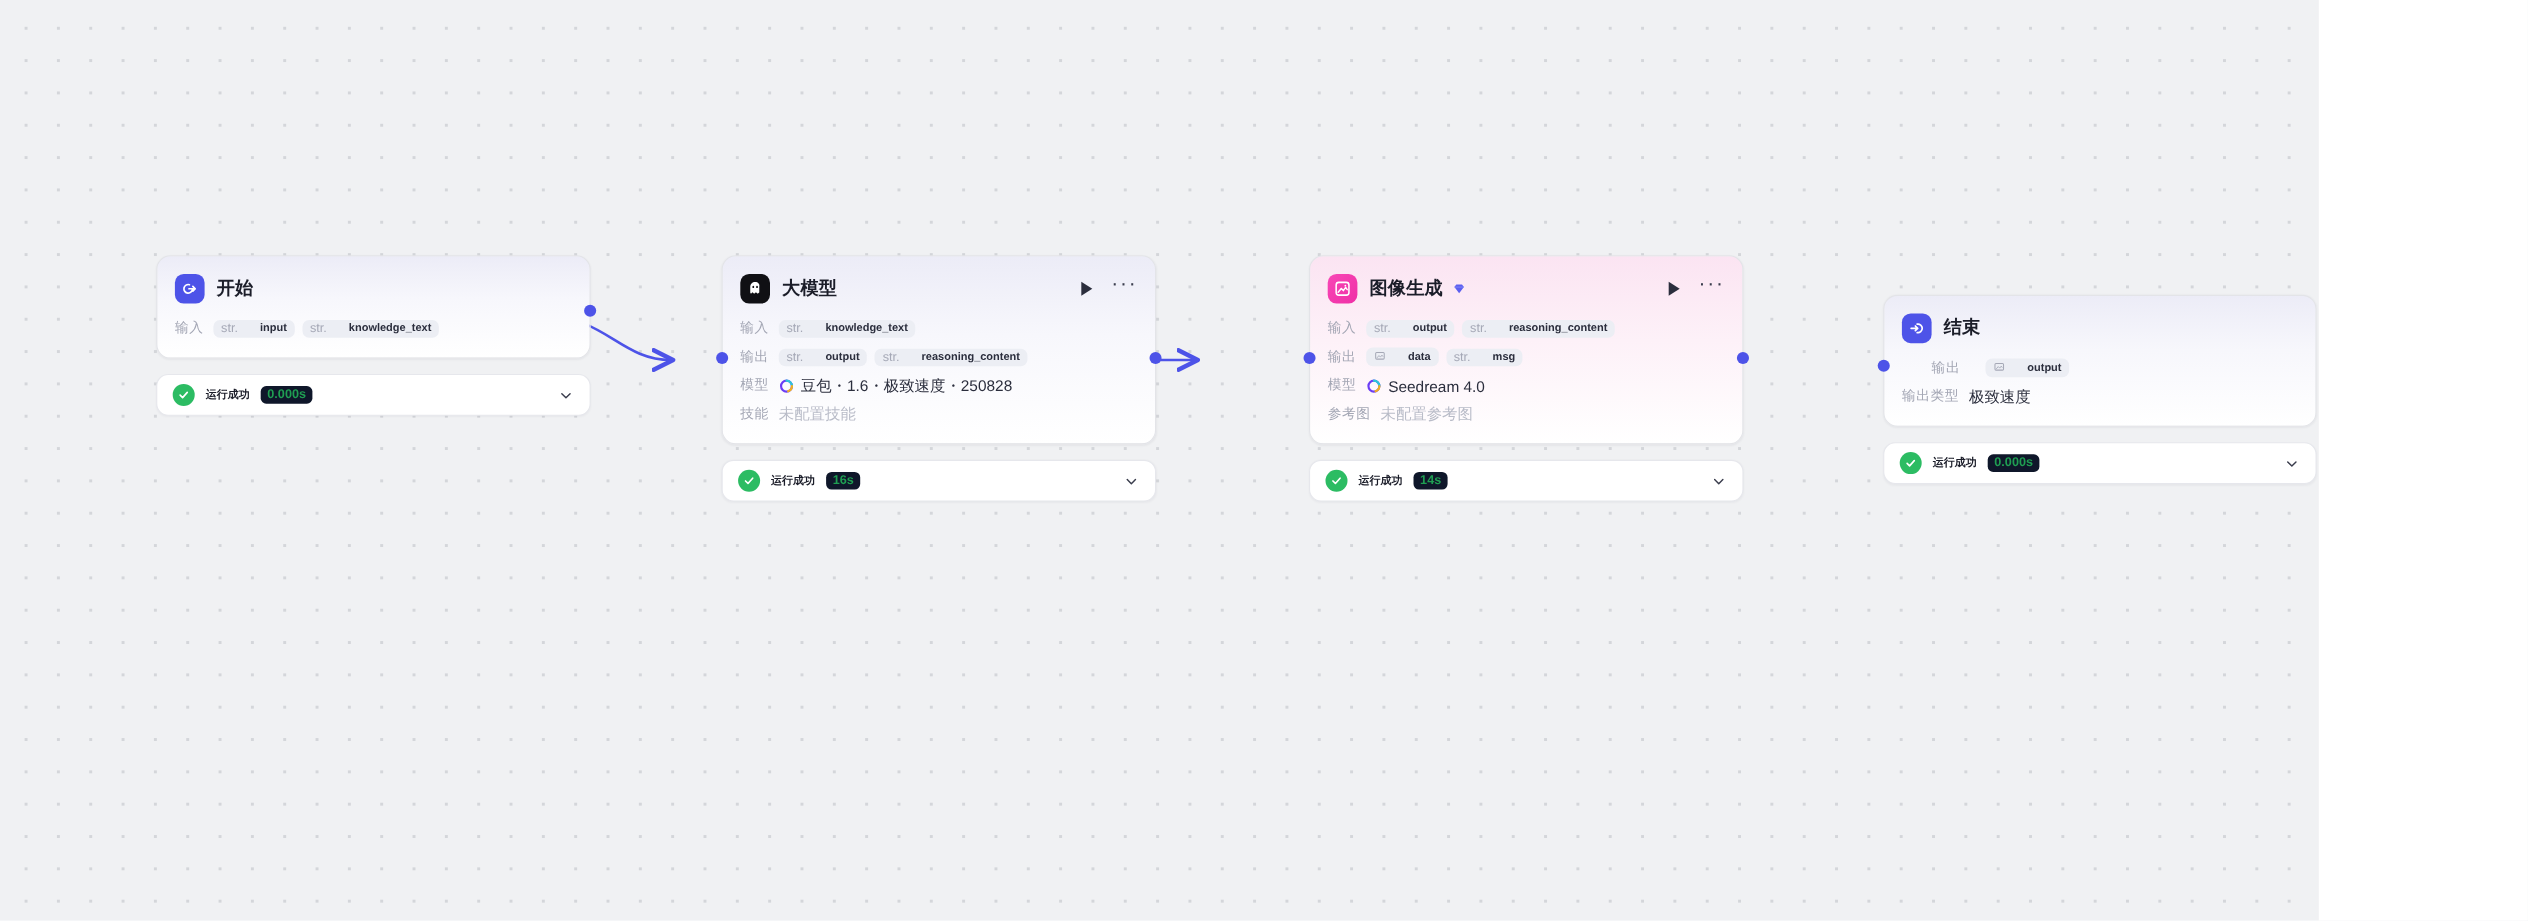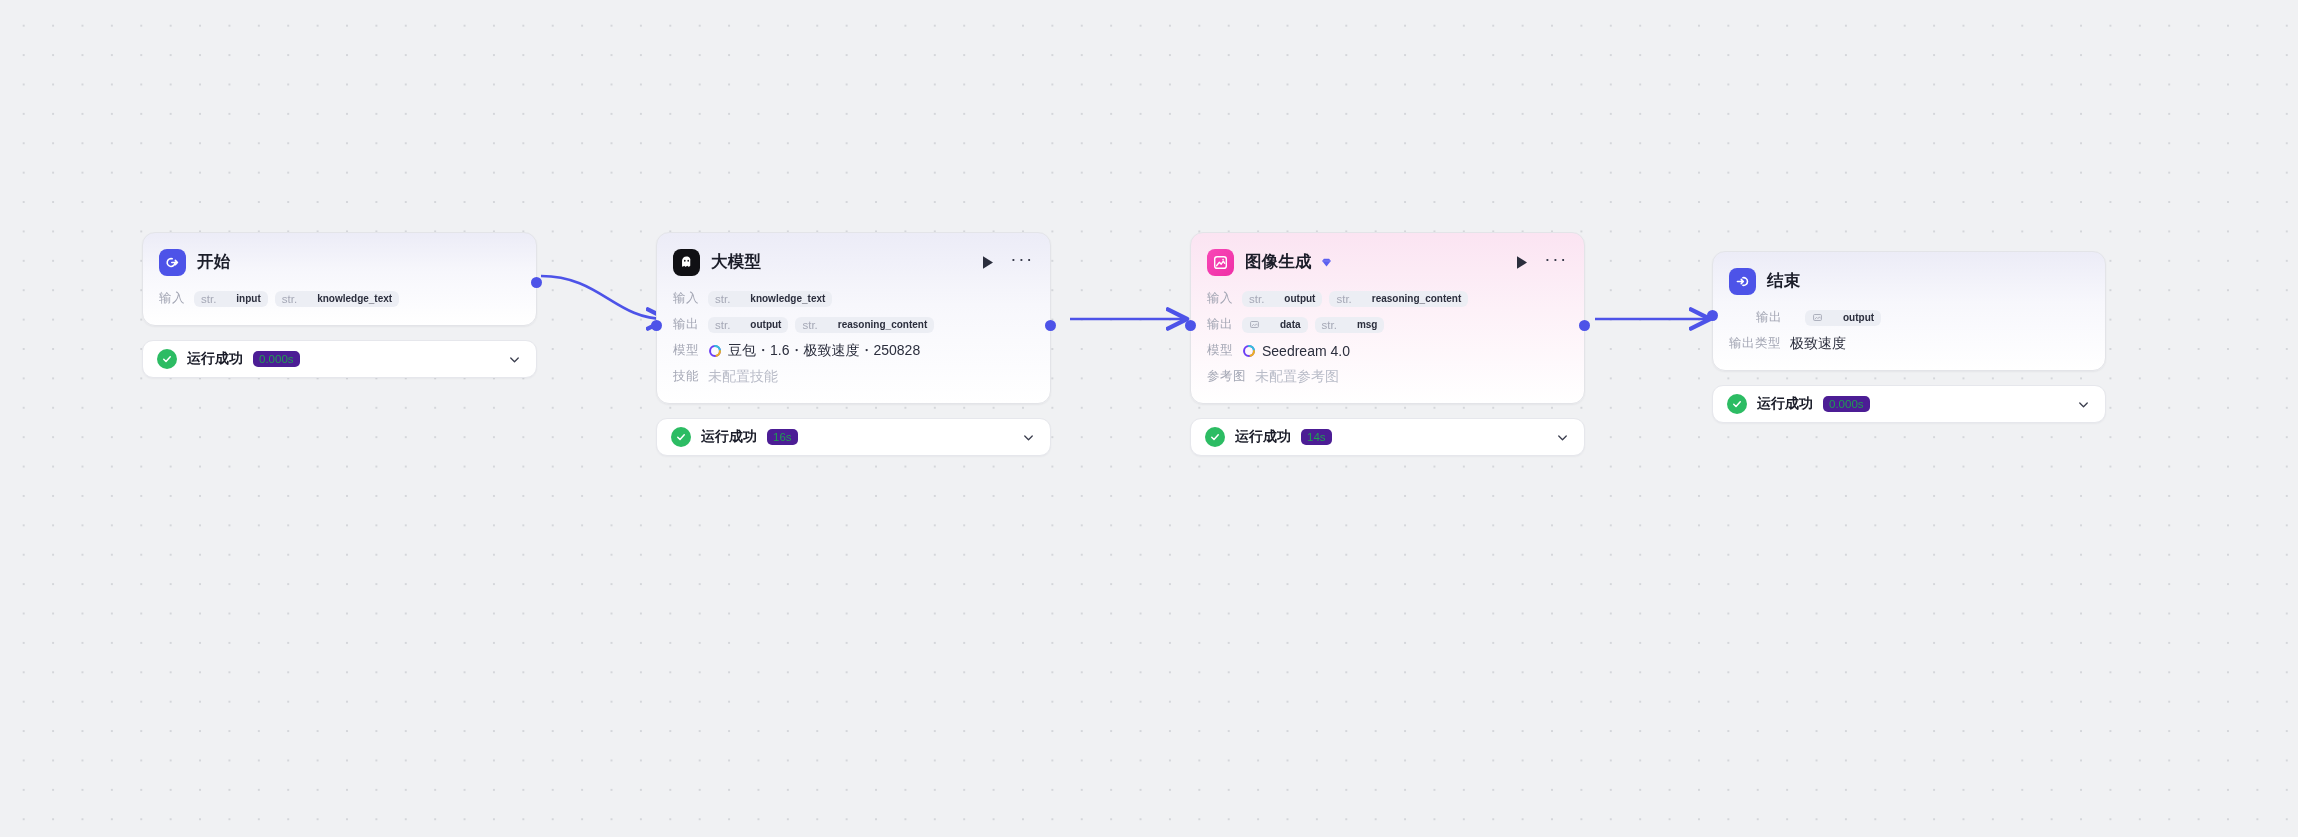--- a/index.html
+++ b/index.html
@@ -3,21 +3,21 @@
 <meta charset="utf-8">
 <style>
   * { box-sizing: border-box; margin: 0; padding: 0; }
   html, body {
     width: 2298px; height: 837px;
     font-family: "Liberation Sans", "DejaVu Sans", sans-serif;
     overflow: hidden;
   }
   #canvas {
     position: relative;
-    width: 2298px; height: 837px;
+    width: 2108px; height: 837px;
     background-color: #f0f1f3;
     background-image: radial-gradient(circle, #d4d6da 1.4px, transparent 1.5px);
     background-size: 29.4px 29.4px;
     background-position: 9px 11px;
   }
   #edges { position: absolute; inset: 0; width: 100%; height: 100%; pointer-events: none; }
 
   .node-group { position: absolute; }
 
   .node {
@@ -73,24 +73,24 @@
   .status-bar {
     margin-top: 14px; height: 38px; background: #fff;
     border: 1px solid #e6e7ec; border-radius: 11px;
     display: flex; align-items: center; padding: 0 14px;
     box-shadow: 0 1px 2px rgba(20,22,40,.04); cursor: pointer;
   }
   .check {
     width: 20px; height: 20px; border-radius: 50%; background: #2cbc63;
     display: flex; align-items: center; justify-content: center; flex: 0 0 20px;
   }
-  .status-text { font-size: 14px; color: #1b1d29; font-weight: 600; margin-left: 10px; }
+  .status-text { font-size: 10px; color: #1b1d29; font-weight: 600; margin-left: 10px; }
   .time-badge {
-    margin-left: 10px; background: #4c1d95; color: #1f9e52;
-    font-size: 11.5px; font-weight: 400; border-radius: 5px; padding: 2px 6px;
+    margin-left: 10px; background: #0f172a; color: #1f9e52;
+    font-size: 11.5px; font-weight: 700; border-radius: 5px; padding: 2px 6px;
   }
   .chev { margin-left: auto; display: flex; align-items: center; }
 
   .port {
     position: absolute; width: 11px; height: 11px; border-radius: 50%;
     background: #4d53e8; z-index: 5; cursor: pointer;
   }
 </style>
 </head>
 <body>
@@ -320,21 +320,21 @@
       <span class="status-text">运行成功</span>
       <span class="time-badge">14s</span>
       <span class="chev">
         <svg width="15" height="15" viewBox="0 0 24 24">
           <path d="M6 9.5 L12 15.5 L18 9.5" fill="none" stroke="#3a3d4d" stroke-width="2.1" stroke-linecap="round" stroke-linejoin="round"></path>
         </svg>
       </span>
     </div>
   </div>
 
-  <div class="node-group" style="left:1712px; top:251px; width:394px;">
+  <div class="node-group" style="left:1712px; top:268px; width:394px;">
     <div class="node">
       <div class="node-head">
         <div class="node-icon ic-indigo">
           <svg width="17" height="17" viewBox="0 0 24 24">
             <path d="M12.5 6.6 A5.5 5.5 0 1 1 12.5 17.4" fill="none" stroke="#fff" stroke-width="2.2" stroke-linecap="round"></path>
             <path d="M4.8 12 H13 M10.2 9 L13.2 12 L10.2 15" fill="none" stroke="#fff" stroke-width="2.2" stroke-linecap="round" stroke-linejoin="round"></path>
           </svg>
         </div>
         <div class="node-title">结束</div>
       </div>

